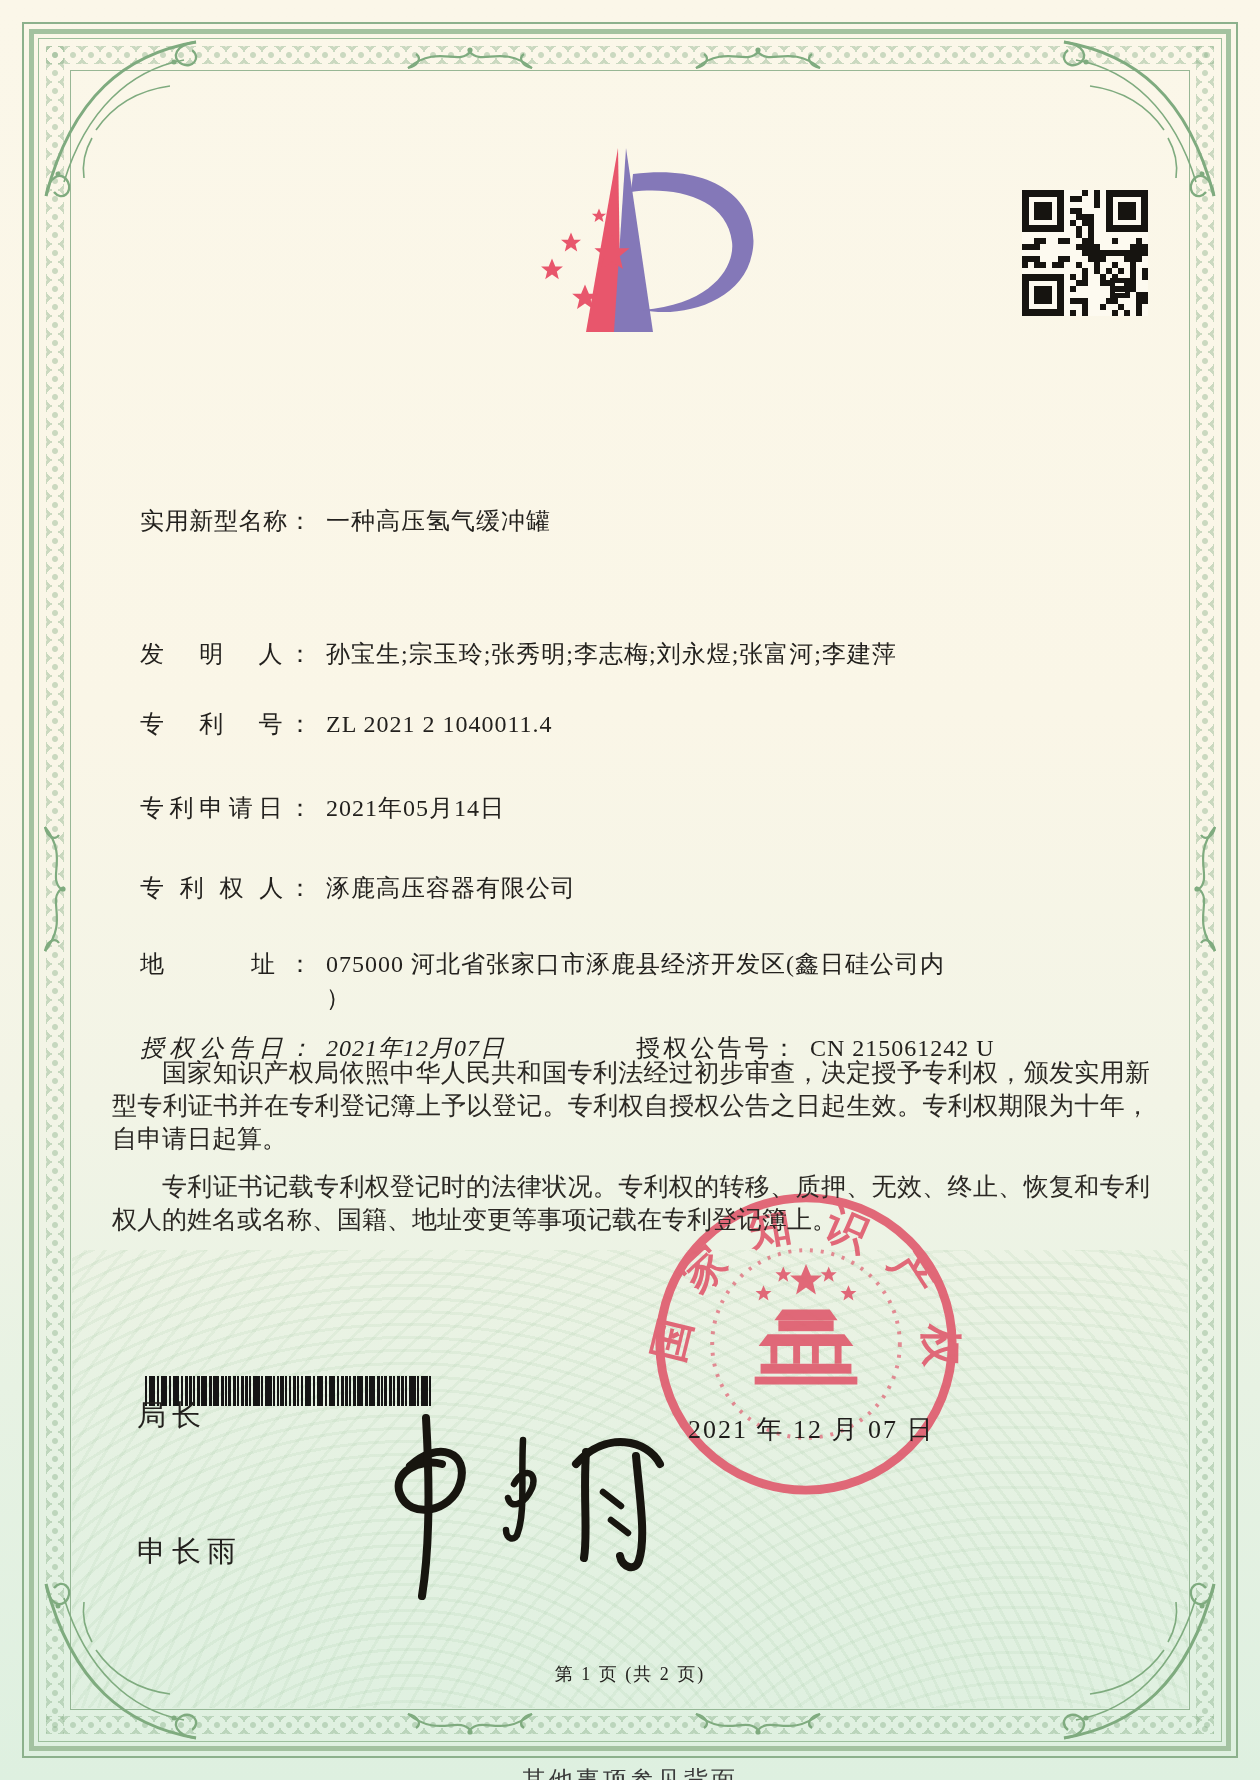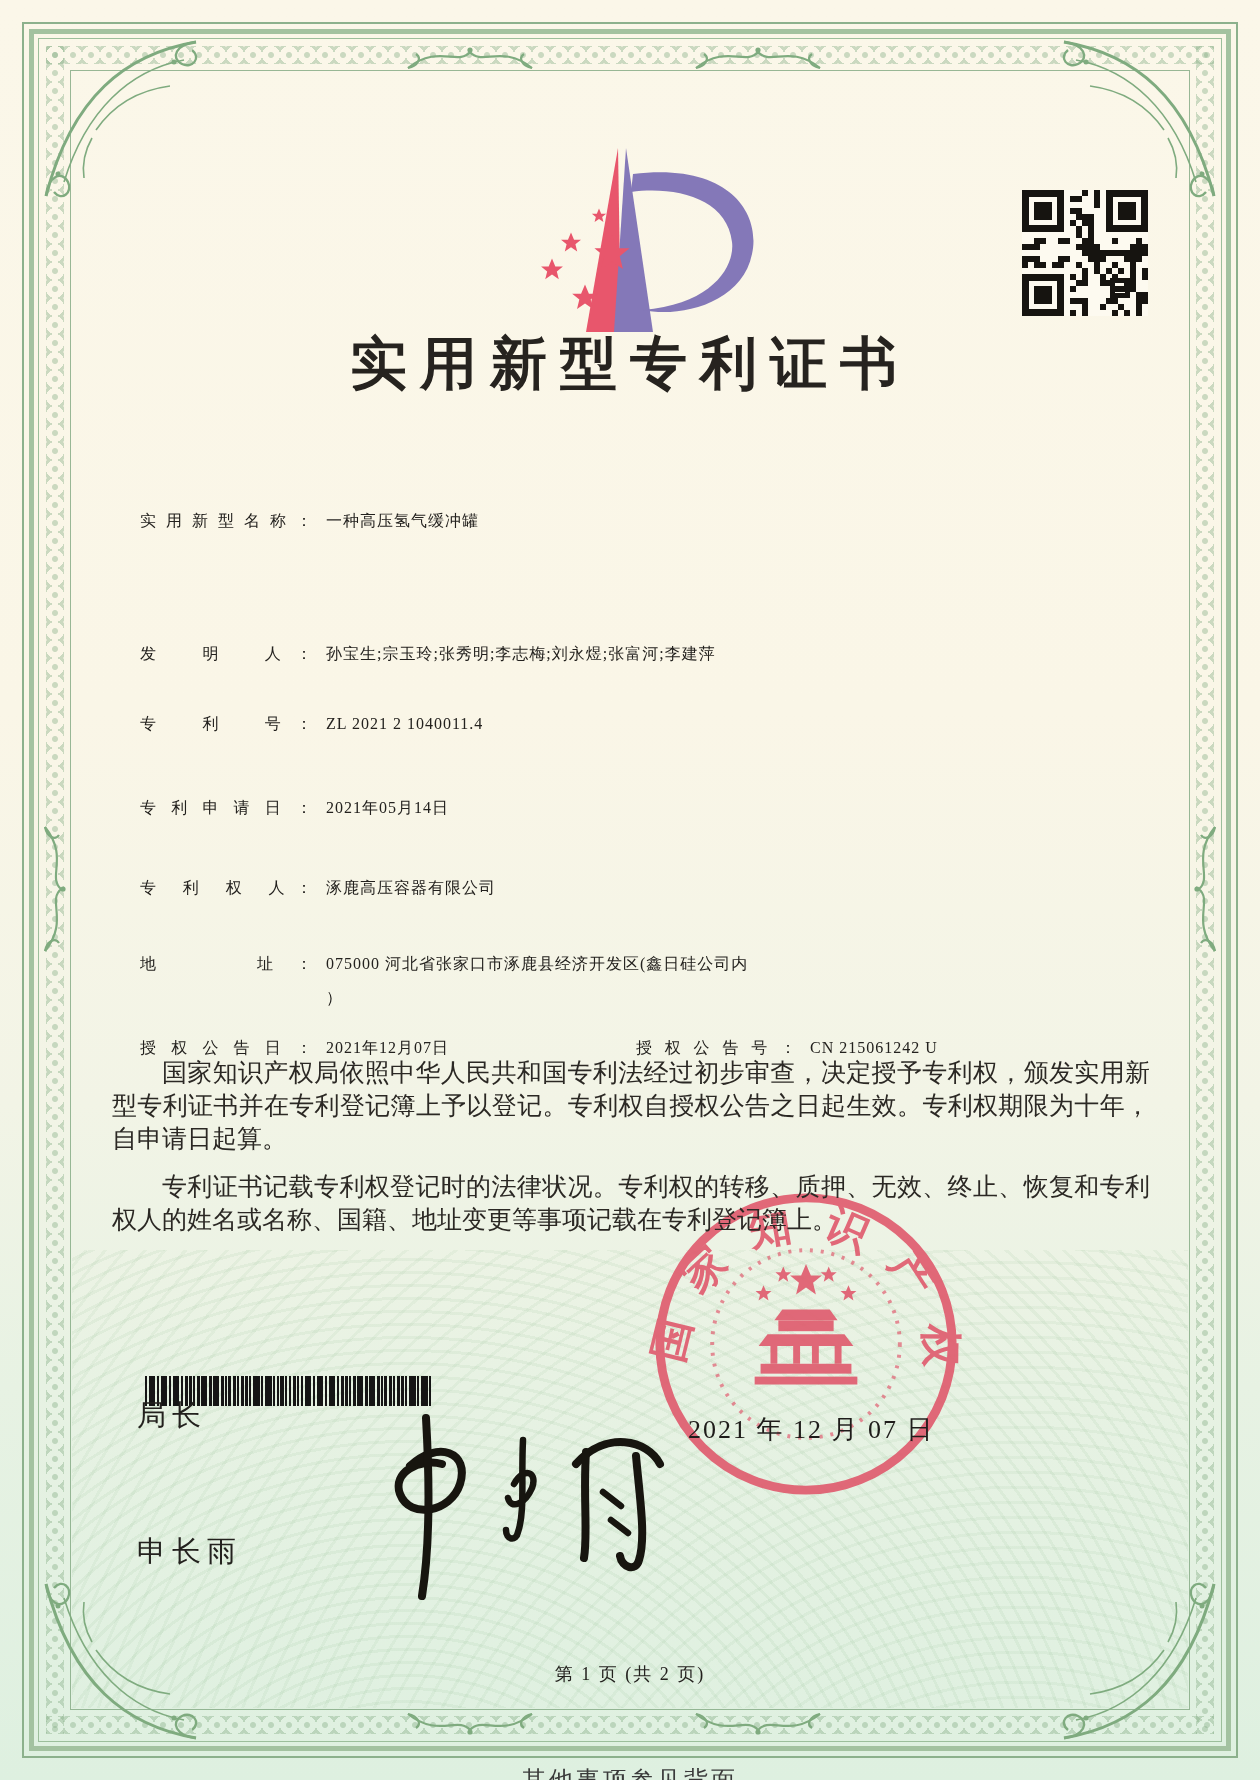--- a/index.html
+++ b/index.html
@@ -35,29 +35,29 @@
   .qr-finder{position:absolute;width:42px;height:42px;border:7px solid #161410;box-sizing:border-box;}
   .qr-finder::after{content:"";position:absolute;inset:5px;background:#161410;}
   .qr-f-tl{left:0;top:0;}.qr-f-tr{right:0;top:0;}.qr-f-bl{left:0;bottom:0;}
   .qr-align{position:absolute;left:88px;top:88px;width:20px;height:20px;border:5px solid #161410;box-sizing:border-box;}
   .qr-modules{position:absolute;inset:0;}
   .qr-modules i{position:absolute;width:6px;height:6px;background:#161410;}
   
   .title{position:absolute;left:0;right:0;top:326px;text-align:center;font-size:57px;font-weight:bold;
     letter-spacing:13px;color:#26231f;}
   
-  .fields{position:absolute;left:140px;right:105px;top:504px;font-size:16px;line-height:34px;}
+  .fields{position:absolute;left:140px;right:105px;top:504px;font-size:24px;line-height:34px;}
   .frow{display:flex;align-items:flex-start;}
   .flabel{flex:0 0 172px;text-align:justify;text-align-last:justify;white-space:nowrap;}
   .fvalue{flex:1;padding-left:14px;white-space:pre-line;letter-spacing:1px;}
   .mt-a{margin-top:0;}.mt-b{margin-top:99px;}.mt-c{margin-top:36px;}.mt-d{margin-top:50px;}
   .mt-e{margin-top:46px;}.mt-f{margin-top:42px;}.mt-g{margin-top:16px;}
   .grant-pair{display:flex;flex:0 0 auto;}
   .grant-row{display:flex;}
-  .grant-row .pair1{width:496px;}
+  .grant-row .pair1{width:496px;font-style:italic;}
   .grant-row .pair2 .flabel{flex-basis:160px;}
   
   .body-text{position:absolute;left:112px;width:1038px;top:1056px;font-size:25px;line-height:33px;
     text-align:justify;color:#2b2824;}
   .body-text p{margin:0;text-indent:2em;}
   .body-text p + p{margin-top:15px;}
   
   .barcode{position:absolute;left:145px;top:1376px;width:288px;height:30px;
     background-image:
       repeating-linear-gradient(90deg,#151515 0 2px,rgba(0,0,0,0) 2px 4px),
@@ -265,21 +265,20 @@
           <i style="left:90px;top:120px"></i>
           <i style="left:102px;top:120px"></i>
           <i style="left:114px;top:120px"></i>
         </div>
       <div class="qr-finder qr-f-tl"></div>
       <div class="qr-finder qr-f-tr"></div>
       <div class="qr-finder qr-f-bl"></div>
       <div class="qr-align"></div>
     </div>
 
-    <div class="title">实用新型专利证书</div>
 
     <div class="fields">
       <div class="frow mt-a">
         <span class="flabel">实用新型名称：</span>
         <span class="fvalue">一种高压氢气缓冲罐</span>
       </div>
       <div class="frow mt-b">
         <span class="flabel">发　明　人：</span>
         <span class="fvalue">孙宝生;宗玉玲;张秀明;李志梅;刘永煜;张富河;李建萍</span>
       </div>

